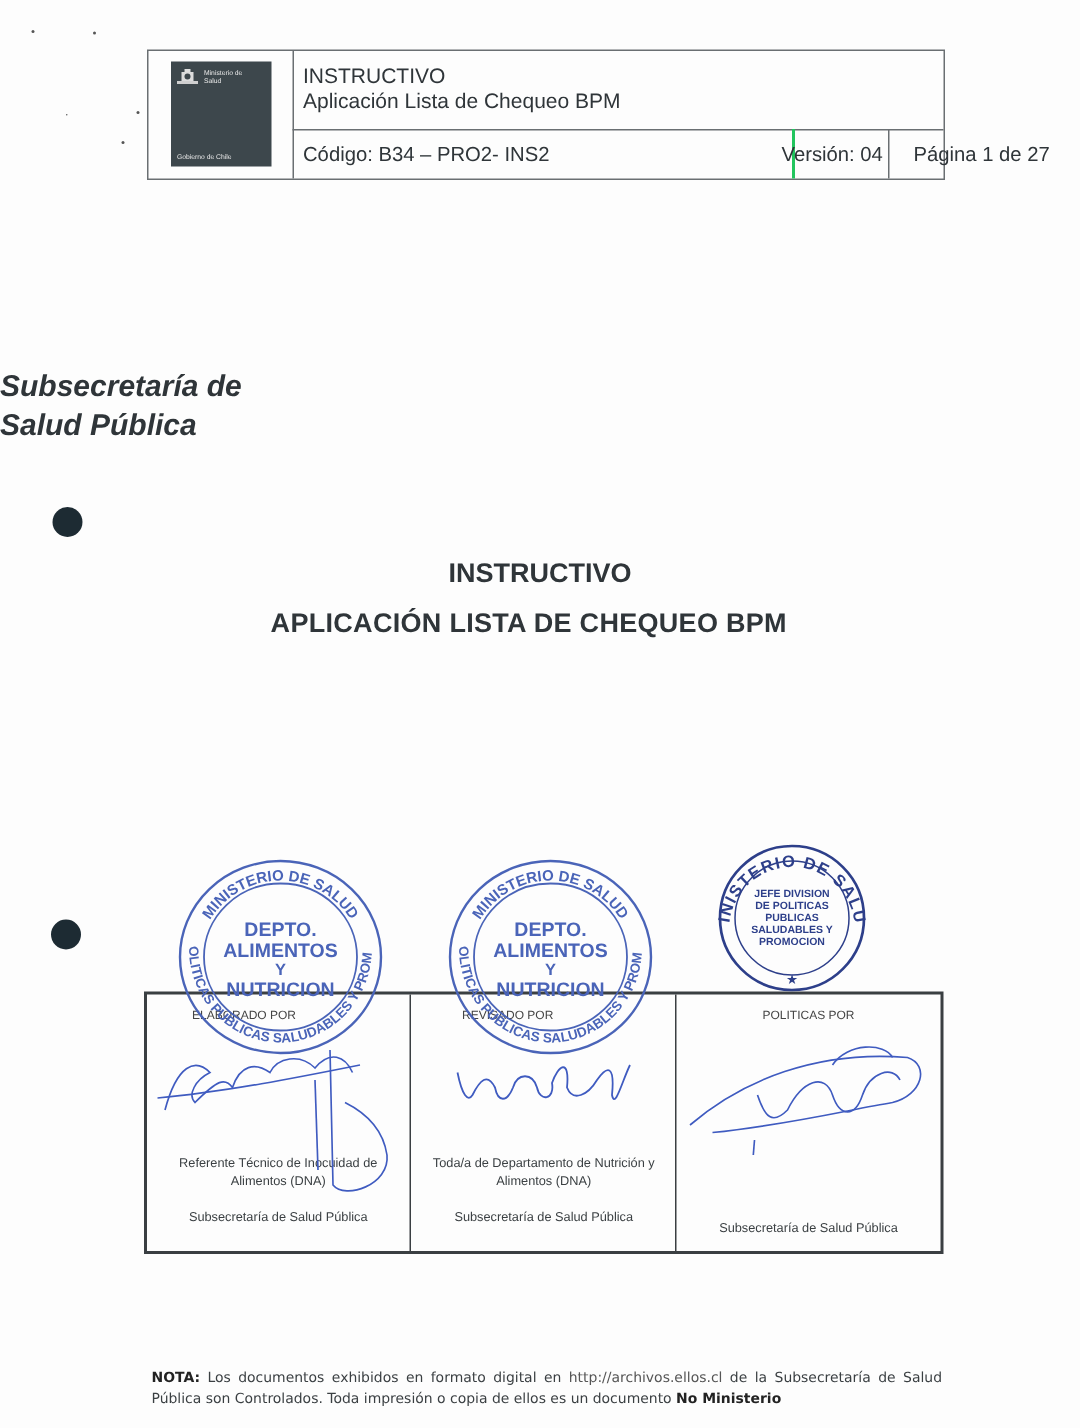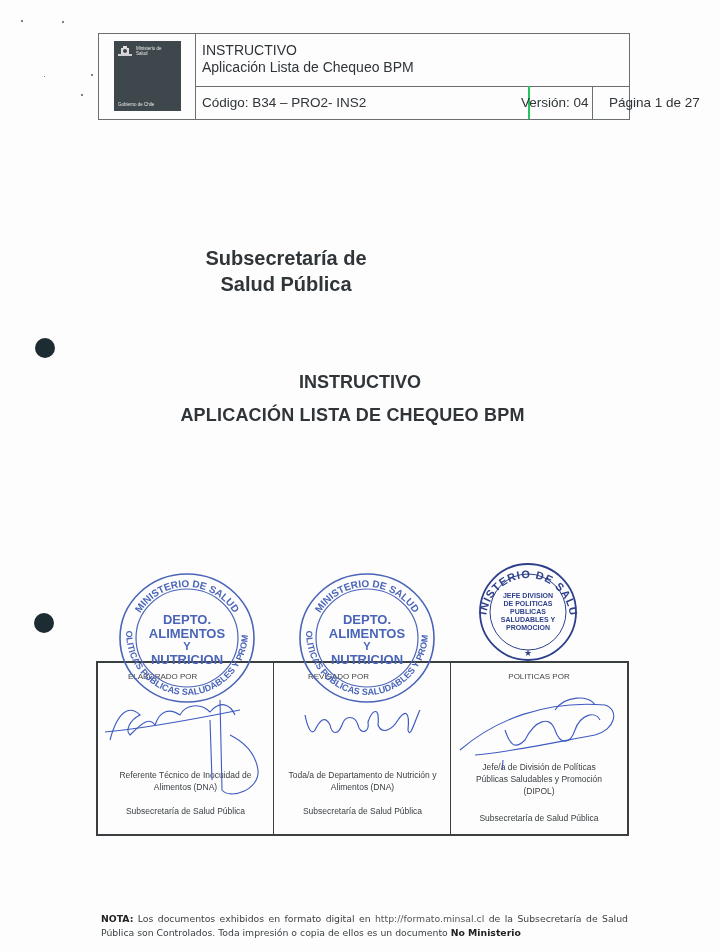--- a/index.html
+++ b/index.html
@@ -24,21 +24,21 @@
   .hdr .logo .crest { position:absolute; left:4px; top:5px; width:14px; height:12px; }
   .hdr .title-cell { position:absolute; left:96px; top:0; right:0; height:52px; border-bottom:1px solid #6a6f72; }
   .hdr .t1 { position:absolute; left:7px; top:8px; font-size:14px; color:#2f3539; }
   .hdr .t2 { position:absolute; left:7px; top:25px; font-size:14px; color:#2f3539; }
   .hdr .code-cell { position:absolute; left:96px; top:52px; width:333px; height:33px; border-right:2px solid #22c55e; }
   .hdr .ver-cell { position:absolute; left:417px; top:52px; width:76px; height:33px; border-right:1px solid #6a6f72; }
   .hdr .page-cell { position:absolute; left:505px; top:52px; right:0; height:33px; }
   .hdr .cell-text { position:absolute; left:7px; top:9px; font-size:13.5px; color:#2f3539; white-space:nowrap; }
 
   
-  .subsec { left:0; width:572px; top:245px; text-align:center; font-size:20px; font-weight:bold; line-height:26px; color:#2f3539; }
+  .subsec { left:0; width:572px; top:245px; text-align:left; font-size:20px; font-weight:bold; font-style:italic; line-height:26px; color:#2f3539; }
   .instr { left:0; width:720px; top:372px; text-align:center; font-size:18px; font-weight:bold; color:#2f3539; }
   .app { left:0; width:705px; top:405px; text-align:center; font-size:18px; font-weight:bold; color:#2f3539; letter-spacing:0.2px; }
 
   
   .hole { width:20px; height:20px; border-radius:50%; background:#1d2b33; }
 
   
   .sig { left:96px; top:661px; width:533px; height:175px; border:2px solid #3a3f42; box-sizing:border-box; }
   .sig .col { position:absolute; top:0; bottom:0; }
   .sig .col + .col { border-left:1.5px solid #3a3f42; }
@@ -114,25 +114,20 @@
   <div class="col" style="left:175px;width:177px;">
     <div class="role-lbl" style="left:34px;right:auto;">REVISADO POR</div>
     <div class="role" style="top:106px;">
       <div>Toda/a de Departamento de Nutrición y</div>
       <div>Alimentos (DNA)</div>
     </div>
     <div class="org" style="top:143px;">Subsecretaría de Salud Pública</div>
   </div>
   <div class="col" style="left:352px;right:0;">
     <div class="role-lbl">POLITICAS POR</div>
-    <div class="role" style="top:98px;">
-      <div>Jefe/a de División de Políticas</div>
-      <div>Públicas Saludables y Promoción</div>
-      <div>(DIPOL)</div>
-    </div>
     <div class="org" style="top:150px;">Subsecretaría de Salud Pública</div>
   </div>
 </div>
 
 <svg class="stamp" style="left:112px;top:572px;" width="150" height="140" viewBox="0 0 150 140">
   <defs>
     <path id="arcTop1" d="M 20 70 A 55 55 0 0 1 130 70"></path>
     <path id="arcBot1" d="M 14 60 A 60 62 0 0 0 136 60"></path>
   </defs>
   <ellipse cx="75" cy="66" rx="67" ry="64" fill="none" stroke="#4a64b8" stroke-width="1.6"></ellipse>
@@ -197,14 +192,14 @@
 <svg class="sig-svg" style="left:455px;top:690px;" width="170" height="80" viewBox="0 0 170 80">
   <g fill="none" stroke="#3f5bc0" stroke-width="1.1">
     <path d="M5 60 C 40 30, 90 10, 150 15 C 165 20, 160 40, 140 45 C 110 50, 70 60, 20 65"></path>
     <path d="M50 40 C 55 55, 60 60, 70 50 C 80 30, 95 25, 100 40 C 105 55, 115 55, 120 40 C 125 25, 140 20, 145 30"></path>
     <path d="M48 70 L 46 95"></path>
     <path d="M100 20 C 110 5, 135 5, 140 15"></path>
   </g>
 </svg>
 
 <div class="abs nota">
-  <b>NOTA:</b><span> Los documentos exhibidos en formato digital en </span><span style="color:#555;">http://formato.minsal.cl</span><span> de la Subsecretaría de Salud Pública son Controlados. Toda impresión o copia de ellos es un documento </span><b>No Ministerio</b>
+  <b>NOTA:</b><span> Los documentos exhibidos en formato digital en </span><span style="color:#555;">http://archivos.ellos.cl</span><span> de la Subsecretaría de Salud Pública son Controlados. Toda impresión o copia de ellos es un documento </span><b>No Ministerio</b>
 </div>
 
 </body></html>

